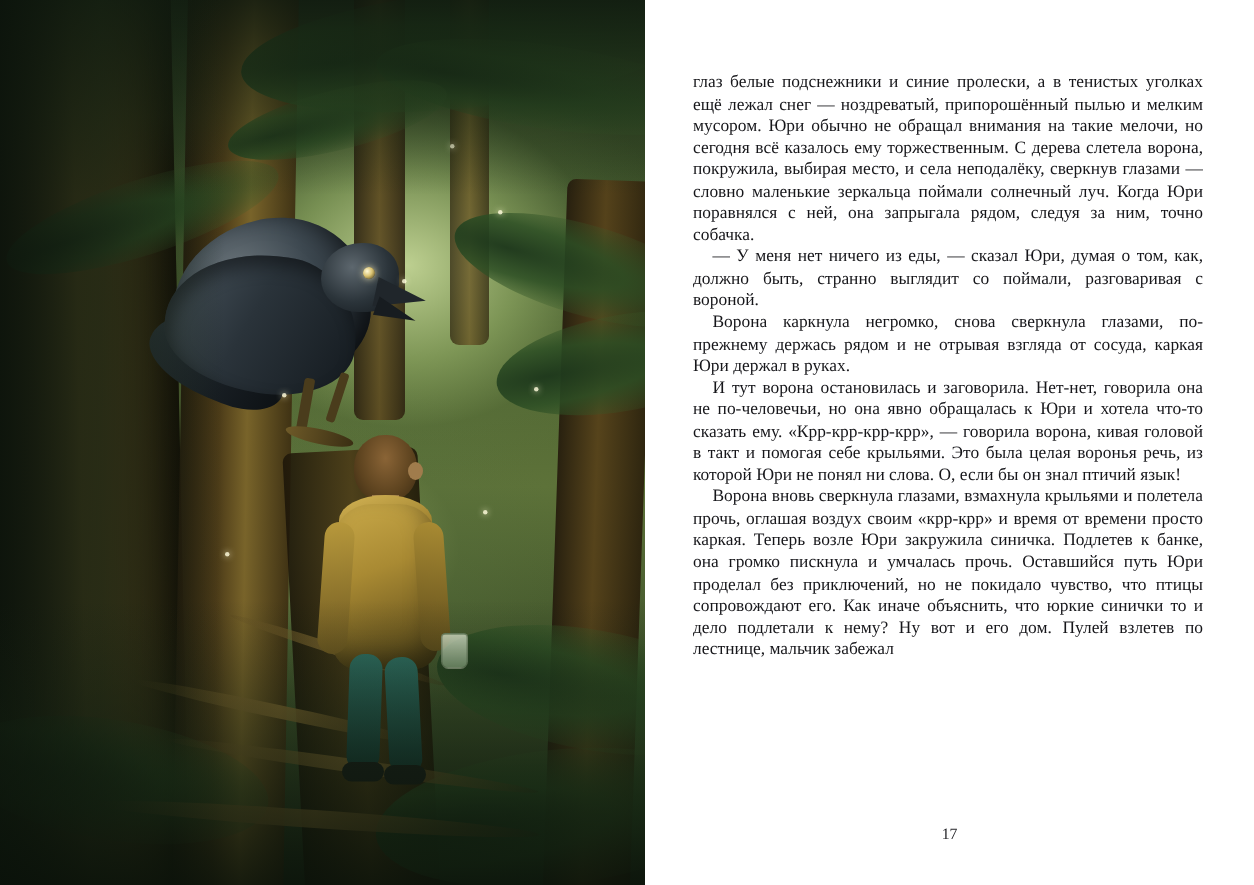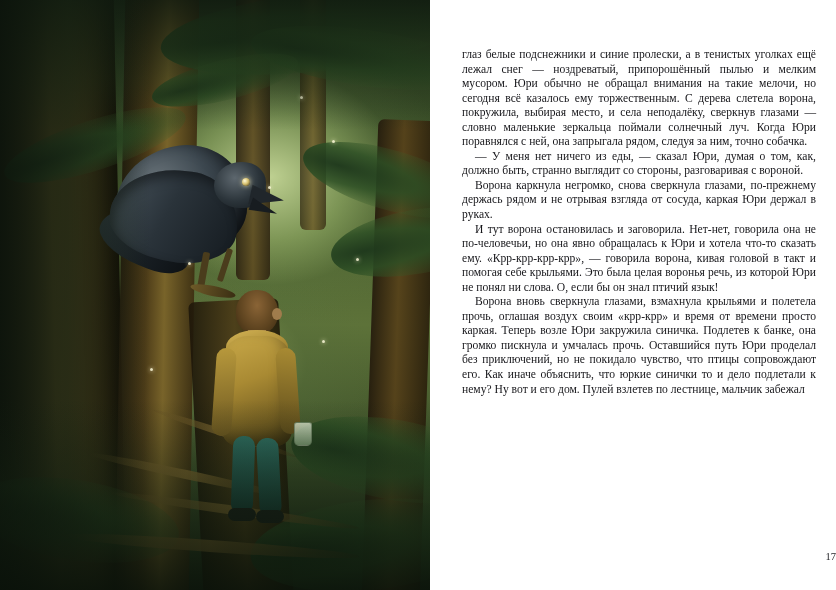--- a/index.html
+++ b/index.html
@@ -305,41 +305,41 @@
     background: rgba(255,252,220,0.85);
     box-shadow: 0 0 4px rgba(255,250,210,0.9);
   }
   
   .page-right {
     position: relative;
     width: 406px;
     height: 590px;
     background: #ffffff;
     box-sizing: border-box;
-    padding: 48px 20px 30px 32px;
+    padding: 48px 34px 30px 32px;
   }
   .body-text {
     font-family: "Liberation Serif", serif;
     font-size: 11.6px;
     line-height: 14.55px;
     color: #16161a;
     text-align: justify;
     hyphens: manual;
   }
   .body-text p {
     margin: 0;
   }
   .body-text p.indent {
     text-indent: 13px;
   }
   .page-number {
     position: absolute;
     left: 0; right: 0;
     bottom: 28px;
-    text-align: right;
+    text-align: center;
     font-family: "Liberation Serif", serif;
     font-size: 10.5px;
     color: #26262a;
   }
 </style>
 </head>
 <body>
 
 <div class="spread">
 
@@ -409,21 +409,21 @@
 
       <div class="bg-darktop"></div>
       <div class="bg-darkleft"></div>
       <div class="bg-darkbottom"></div>
     </div>
   </div>
 
   <div class="page-right">
     <div class="body-text">
       <p>глаз белые подснежники и синие пролески, а в тенистых уголках ещё лежал снег — ноздреватый, припорошённый пылью и мелким мусором. Юри обычно не обращал внимания на такие мелочи, но сегодня всё казалось ему торжественным. С дерева слетела ворона, покружила, выбирая место, и села неподалёку, сверкнув глазами — словно маленькие зеркальца поймали солнечный луч. Когда Юри поравнялся с ней, она запрыгала рядом, следуя за ним, точно собачка.</p>
-      <p class="indent">— У меня нет ничего из еды, — сказал Юри, думая о том, как, должно быть, странно выглядит со стороны, разговаривая с вороной.</p>
+      <p class="indent">— У меня нет ничего из еды, — сказал Юри, думая о том, как, должно быть, странно выглядит со поймали, разговаривая с вороной.</p>
       <p class="indent">Ворона каркнула негромко, снова сверкнула глазами, по-прежнему держась рядом и не отрывая взгляда от сосуда, каркая Юри держал в руках.</p>
       <p class="indent">И тут ворона остановилась и заговорила. Нет-нет, говорила она не по-человечьи, но она явно обращалась к Юри и хотела что-то сказать ему. «Крр-крр-крр-крр», — говорила ворона, кивая головой в такт и помогая себе крыльями. Это была целая воронья речь, из которой Юри не понял ни слова. О, если бы он знал птичий язык!</p>
       <p class="indent">Ворона вновь сверкнула глазами, взмахнула крыльями и полетела прочь, оглашая воздух своим «крр-крр» и время от времени просто каркая. Теперь возле Юри закружила синичка. Подлетев к банке, она громко пискнула и умчалась прочь. Оставшийся путь Юри проделал без приключений, но не покидало чувство, что птицы сопровождают его. Как иначе объяснить, что юркие синички то и дело подлетали к нему? Ну вот и его дом. Пулей взлетев по лестнице, мальчик забежал</p>
     </div>
     <div class="page-number">17</div>
   </div>
 
 </div>
 
 </body></html>

